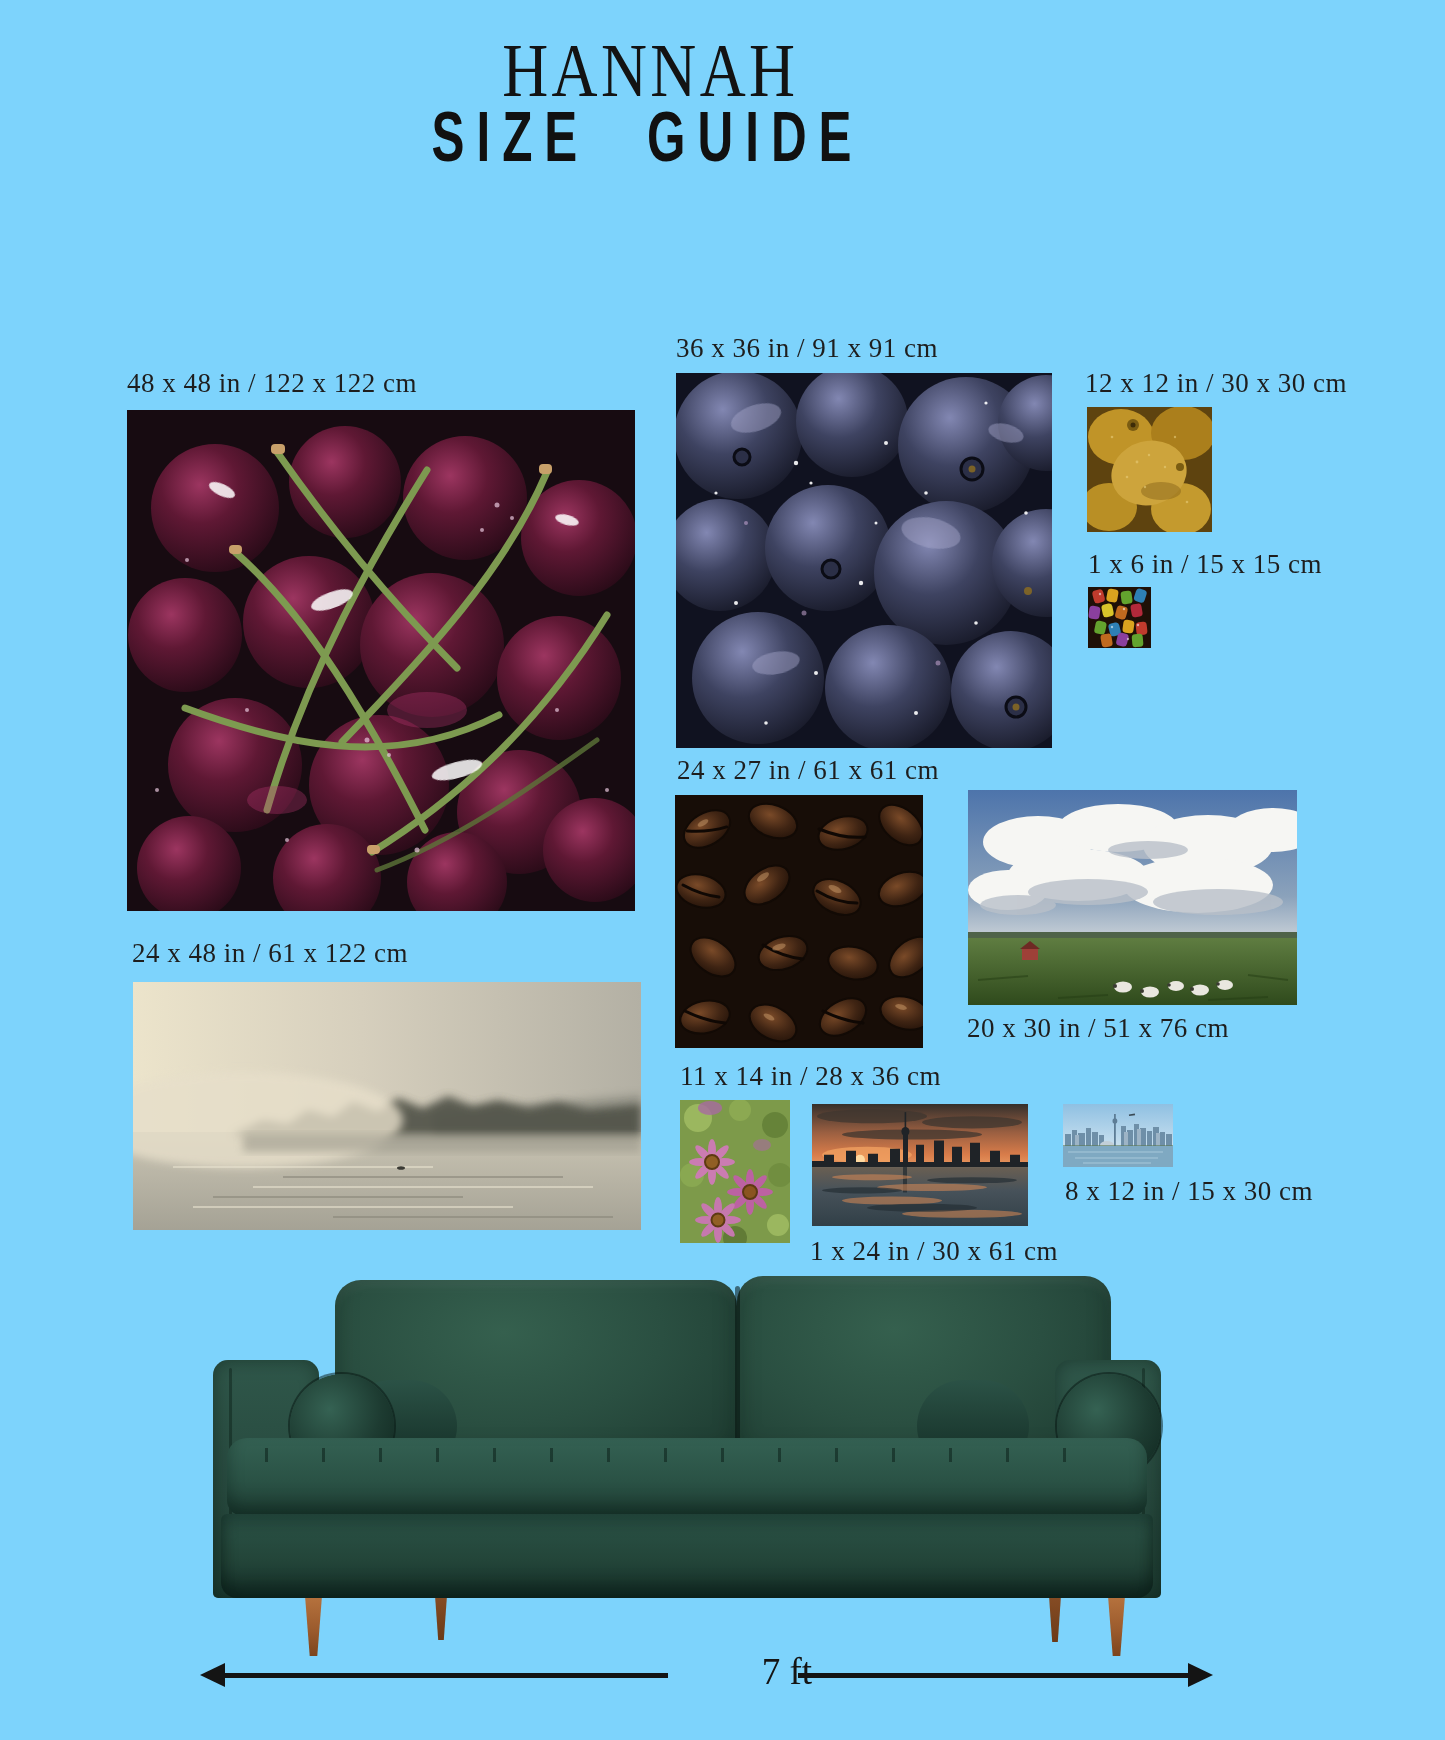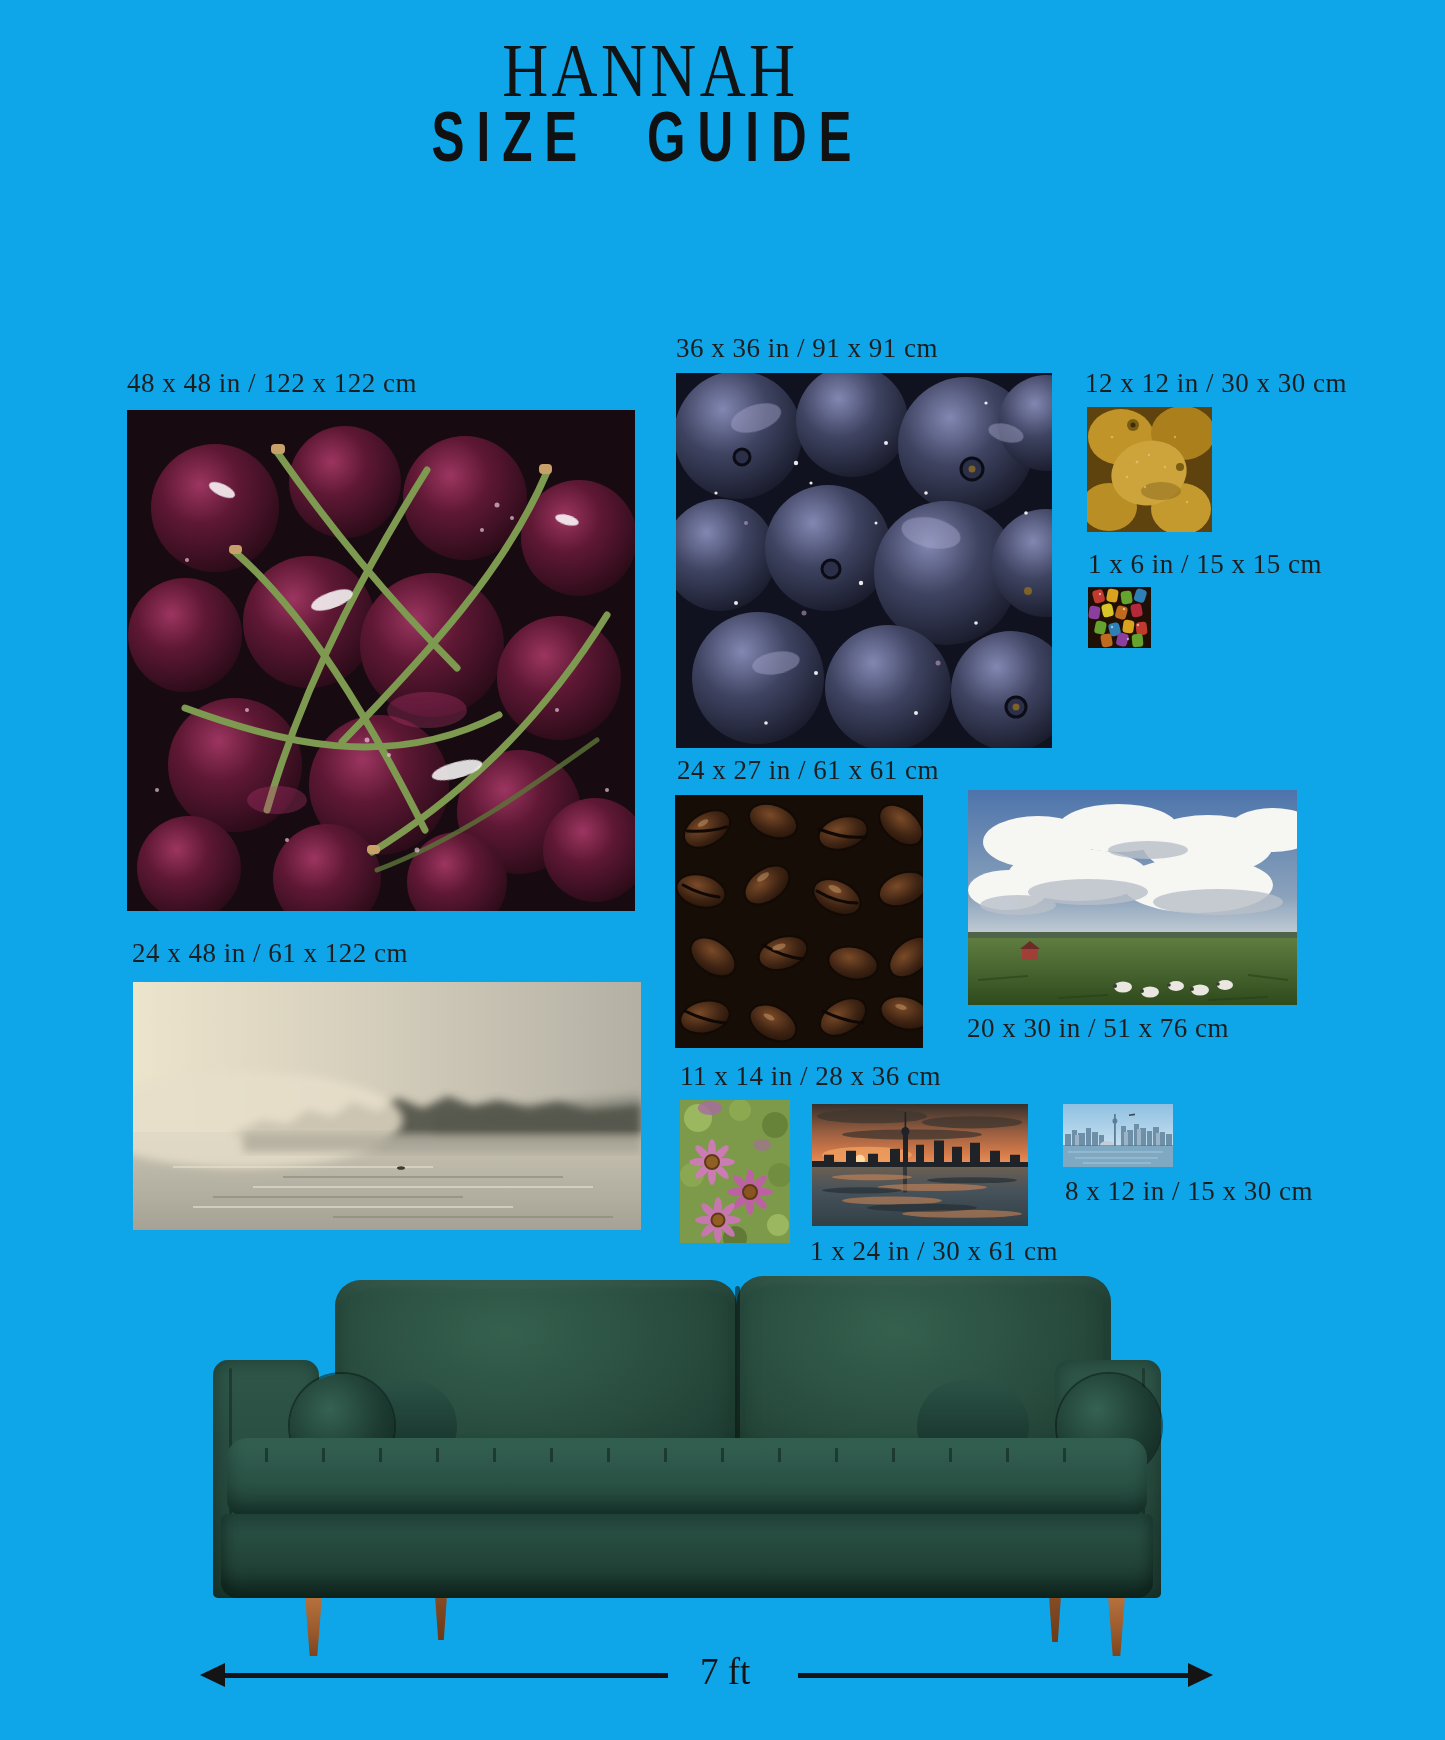--- a/index.html
+++ b/index.html
@@ -1,16 +1,16 @@
 <!DOCTYPE html>
 <html><head>
 <meta charset="utf-8">
 <style>
   html,body{margin:0;padding:0;background:#ffffff;}
-  #canvas{position:relative;width:1445px;height:1740px;background:#0ea5e9;overflow:hidden;
+  #canvas{position:relative;width:1445px;height:1740px;background:#7dd3fc;overflow:hidden;
           font-family:"Liberation Serif",serif;color:#1e1e1e;}
   
   .header{position:absolute;left:0;top:38px;width:1300px;text-align:center;}
   .brand1{font-size:74px;line-height:64px;font-weight:400;color:#131313;}
   .brand1 span{display:inline-block;transform:scaleX(.86) scaleY(1.04);letter-spacing:4px;}
   .brand2{font-size:64px;line-height:54px;font-weight:400;color:#131313;}
   .brand2 span{display:inline-block;transform:scaleX(.80);letter-spacing:2px;}
   .script-row{height:48px;line-height:40px;margin-top:-4px;margin-left:120px;}
   .script-row svg{vertical-align:middle;}
   .brand3{font-size:44px;font-style:italic;font-family:"DejaVu Serif",serif;color:#151515;
@@ -50,21 +50,21 @@
   .leg{background:linear-gradient(180deg,#b8743f 0%, #9a5a2c 60%, #7c441d 100%);
        clip-path:polygon(18% 0, 82% 0, 64% 100%, 36% 100%);}
   .leg.back{background:linear-gradient(180deg,#8a4f26,#6b3a18);}
   
   .mline{position:absolute;height:5px;background:#141414;top:1673px;}
   .mhead{position:absolute;width:0;height:0;top:1663px;}
   .mhead.left{border-top:12px solid transparent;border-bottom:12px solid transparent;
               border-right:25px solid #141414;}
   .mhead.right{border-top:12px solid transparent;border-bottom:12px solid transparent;
                border-left:25px solid #141414;}
-  .mlabel{position:absolute;left:700px;top:1650px;width:132px;text-align:left;
+  .mlabel{position:absolute;left:680px;top:1650px;width:132px;text-align:right;
           font-size:37px;color:#141414;}
 </style>
 </head>
 <body>
 
 <div id="canvas">
 
   <div class="header">
     <div class="brand1"><span>HANNAH</span></div>
     <div class="title">

